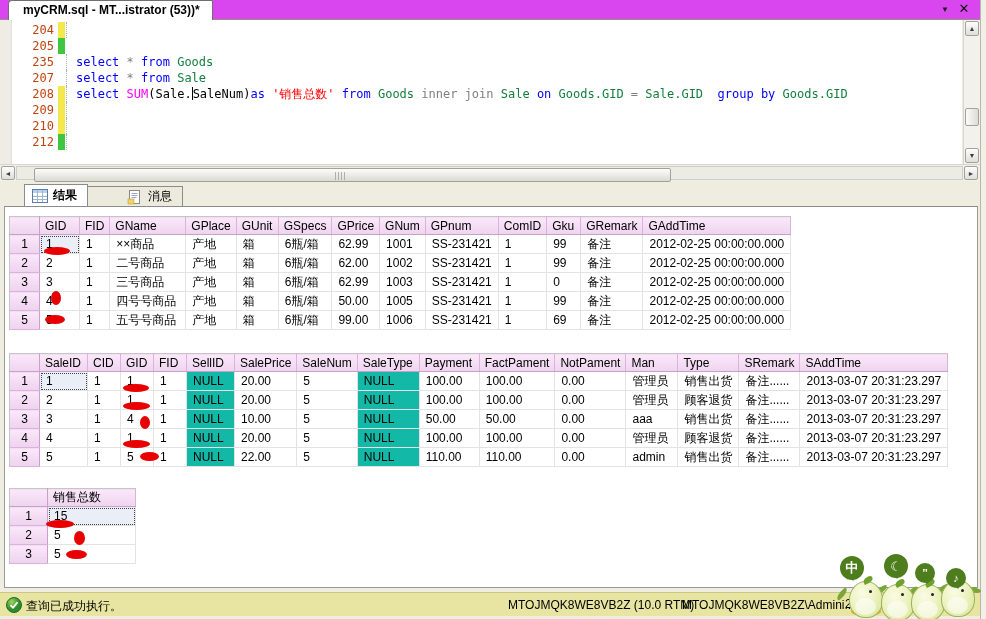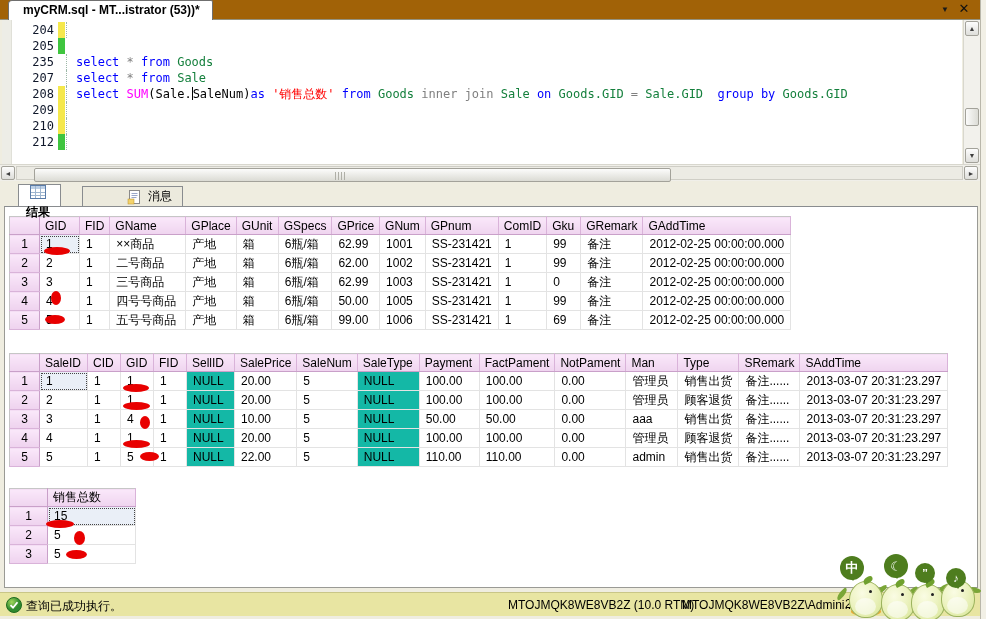--- a/index.html
+++ b/index.html
@@ -1,31 +1,31 @@
 <!DOCTYPE html>
 <html><head>
 <meta charset="utf-8">
 <style>
   html,body{margin:0;padding:0;background:#DADAD2;}
   #root{position:relative;width:986px;height:619px;background:#EFEDE0;overflow:hidden;
         font-family:"Liberation Sans","DejaVu Sans",sans-serif;font-size:12px;color:#000;}
 
   
-  #tabstrip{position:absolute;left:0;top:0;width:986px;height:19px;background:#a16207;border-bottom:1px solid #94927F;}
+  #tabstrip{position:absolute;left:0;top:0;width:986px;height:19px;background:#d946ef;border-bottom:1px solid #94927F;}
   #doc-tab{position:absolute;left:8px;top:0;height:18px;background:#FFFFFF;border:1px solid #6F6F6F;border-bottom:none;
            border-radius:4px 2px 0 0;padding:1px 12px 0 14px;font-weight:bold;font-size:12px;line-height:17px;white-space:nowrap;}
   #tab-drop{position:absolute;left:938px;top:4px;width:14px;height:12px;color:#1a1a1a;font-size:8px;line-height:12px;text-align:center;cursor:pointer;}
   #tab-close{position:absolute;left:956px;top:1px;width:16px;height:16px;font-size:13px;font-weight:bold;line-height:16px;text-align:center;color:#111;cursor:pointer;}
 
   
   #editor{position:absolute;left:2px;top:20px;width:960px;height:144px;background:#FFFFFF;overflow:hidden;}
   #gutterstrip{position:absolute;left:0;top:0;width:9px;height:144px;background:#EDEDE6;border-right:1px solid #E0E0D8;}
   #code-lines{position:absolute;left:10px;top:2px;font-family:"DejaVu Sans Mono","Liberation Mono",monospace;font-size:12px;}
   .code-line{display:flex;height:16px;line-height:16px;white-space:pre;}
-  .ln{width:42px;text-align:right;color:#0f172a;flex:0 0 auto;}
+  .ln{width:42px;text-align:right;color:#c2410c;flex:0 0 auto;}
   .mark{width:7px;height:16px;margin-left:4px;flex:0 0 auto;}
   .mark.y{background:#F5E84C;} .mark.g{background:#3FC53F;} .mark.n{background:transparent;}
   .ctext{border-left:1px dotted #9DB8A8;margin-left:1px;padding-left:9px;white-space:pre;}
   .tk-kw{color:#0000FF;} .tk-op{color:#808080;} .tk-com{color:#008000;} .tk-str{color:#FF0000;}
   .tk-fn{color:#FF00FF;} .tk-tbl{color:#15803d;} .tk-pl{color:#000000;}
   .caret{display:inline-block;width:1px;height:13px;background:#000;vertical-align:-2px;}
 
   
   .sbtn{background:linear-gradient(#FDFDFD,#DEDEDA);border:1px solid #A3A29A;border-radius:2px;
         display:flex;align-items:center;justify-content:center;color:#3F3F3F;font-size:7px;box-sizing:border-box;}
@@ -39,21 +39,21 @@
   #hs-track{position:absolute;left:16px;top:1px;width:947px;height:14px;background:#ECEBE4;border:1px solid #CFCEC6;box-sizing:border-box;}
   #hs-thumb{position:absolute;left:17px;top:1px;width:637px;height:14px;background:linear-gradient(#FCFCFB,#DBDBD4);border:1px solid #A3A29A;border-radius:2px;box-sizing:border-box;}
   #hs-grip{position:absolute;left:300px;top:3px;width:12px;height:8px;
            background:repeating-linear-gradient(90deg,#AFAFA7 0 1px,transparent 1px 3px);}
 
   
   #rtabbar{position:absolute;left:4px;top:184px;width:978px;height:22px;}
   .rtab{position:absolute;top:2px;height:20px;display:flex;align-items:center;gap:5px;padding:0 10px 0 7px;
         border:1px solid #898C8F;border-bottom:none;background:#ECEADD;font-size:12px;cursor:pointer;box-sizing:border-box;}
   .rtab.active{background:#FFFFFF;top:0;height:22px;z-index:2;font-weight:bold;}
-  #tab-results{left:14px;flex-direction:column;} #tab-messages{left:78px;padding-left:44px;}
+  #tab-results{left:20px;} #tab-messages{left:78px;padding-left:44px;}
   .ticon{width:16px;height:14px;display:inline-block;}
 
   
   #rpane{position:absolute;left:4px;top:206px;width:974px;height:382px;background:#FFFFFF;
          border:1px solid #9A9A95;border-top:1px solid #898C8F;box-sizing:border-box;z-index:1;}
   .gridhost{position:absolute;left:4px;}
   table.rsgrid{border-collapse:collapse;table-layout:fixed;font-size:12px;background:#fff;border:1px solid #C6C6C6;}
   table.rsgrid th,table.rsgrid td{overflow:hidden;white-space:nowrap;box-sizing:border-box;}
   table.rsgrid th.chdr{height:18px;text-align:left;font-weight:normal;padding:0 5px;
       background:linear-gradient(#FAE8FA,#EFD4EF);border-right:1px solid #D9B3D9;border-bottom:1px solid #C9A0C9;}

